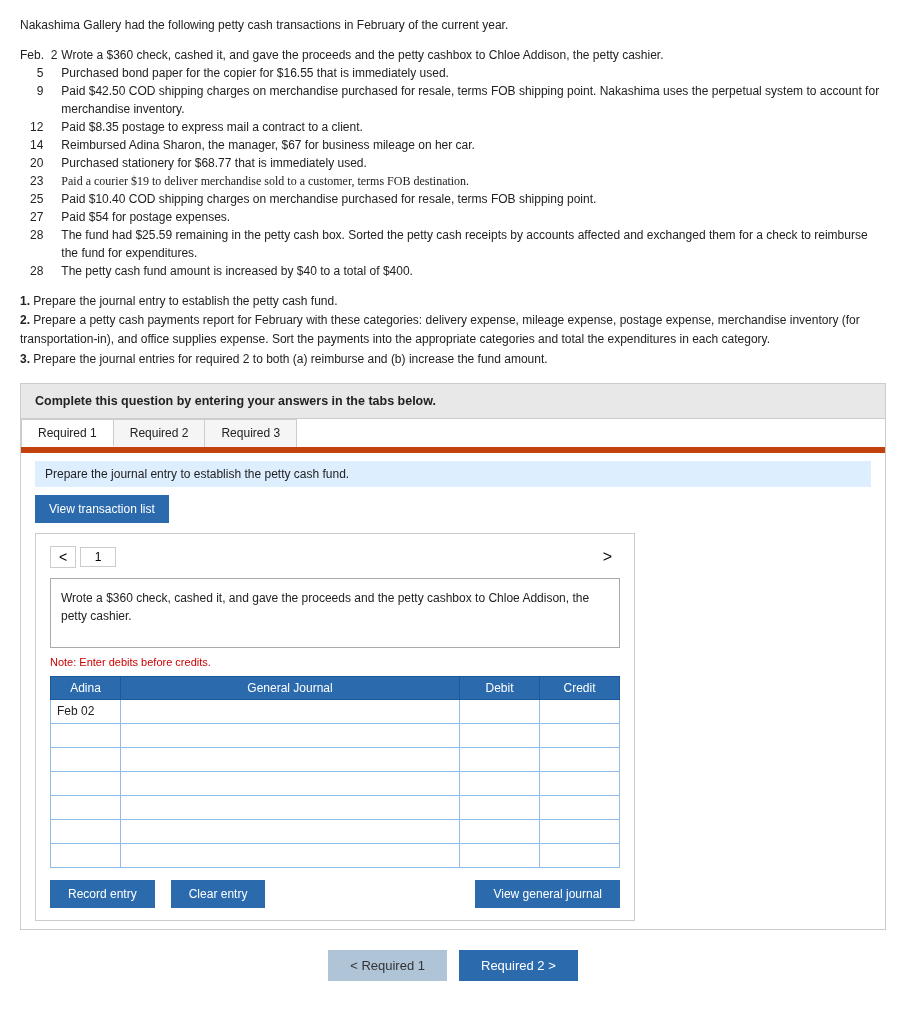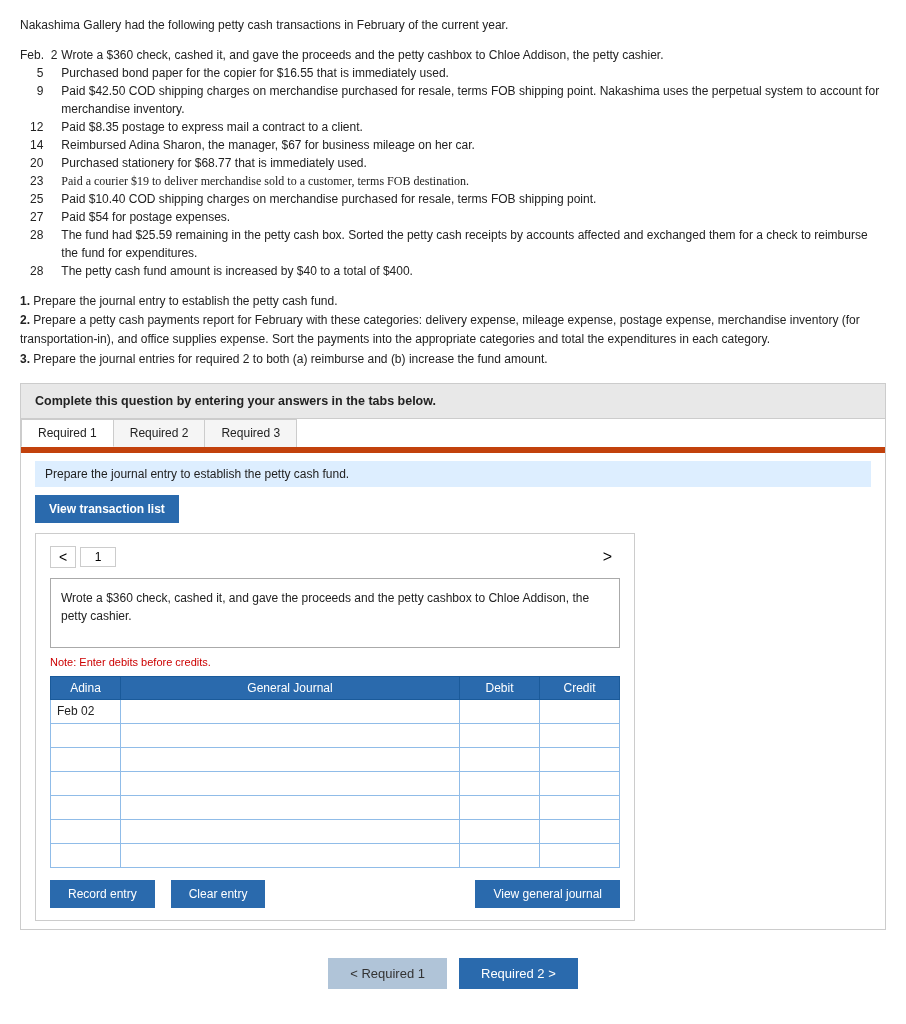--- a/index.html
+++ b/index.html
@@ -67,21 +67,20 @@
       margin-bottom: 8px;
     }
     .view-transaction-btn {
       background: #2a6aad;
       color: #fff;
       border: none;
       padding: 7px 14px;
       font-size: 12px;
       cursor: pointer;
       margin-bottom: 10px;
-      font-weight: bold;
     }
     .worksheet-box {
       border: 1px solid #ccc;
       padding: 12px 14px;
       background: #fff;
       max-width: 600px;
     }
     .worksheet-title {
       font-size: 14px;
       font-weight: bold;
@@ -173,21 +172,21 @@
       cursor: pointer;
     }
     .action-btn.secondary {
       background: #2a6aad;
     }
     .bottom-nav {
       display: flex;
       justify-content: center;
       align-items: center;
       gap: 12px;
-      margin-top: 28px;
+      margin-top: 20px;
     }
     .bottom-btn {
       padding: 8px 22px;
       font-size: 13px;
       cursor: pointer;
       border: none;
     }
     .bottom-btn.prev {
       background: #b0c4d8;
       color: #333;

